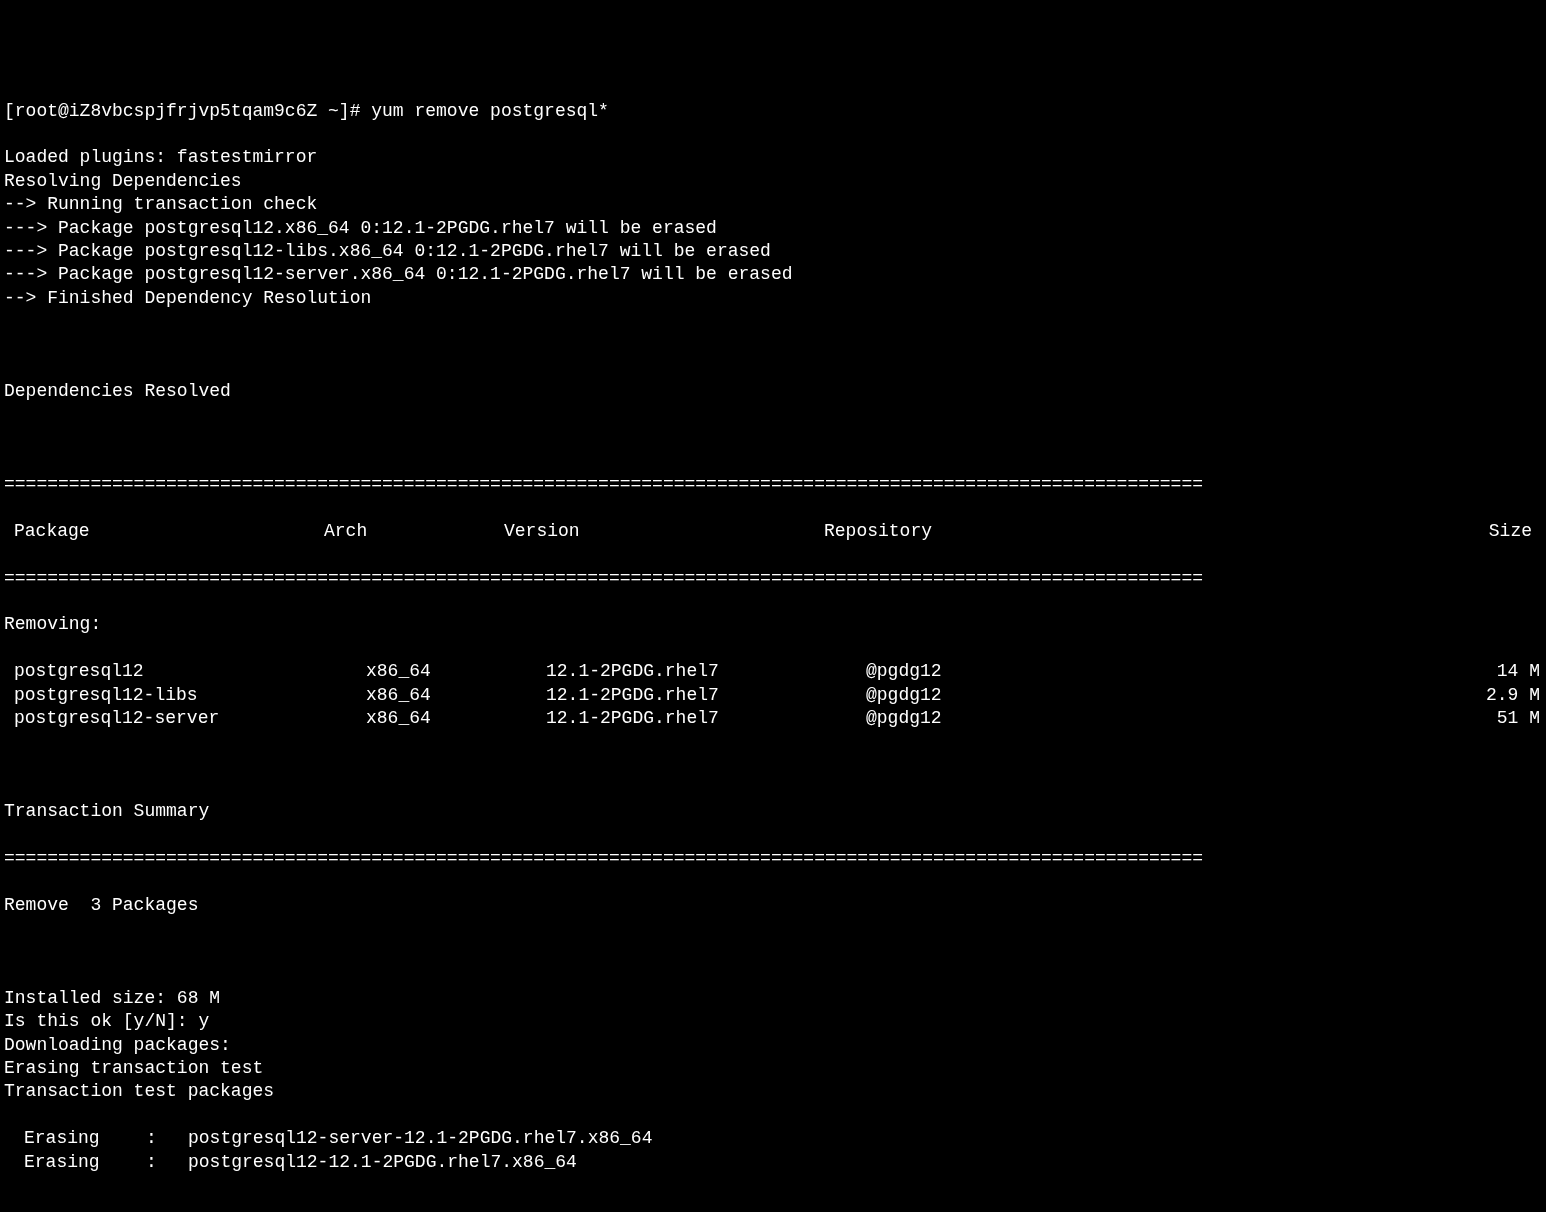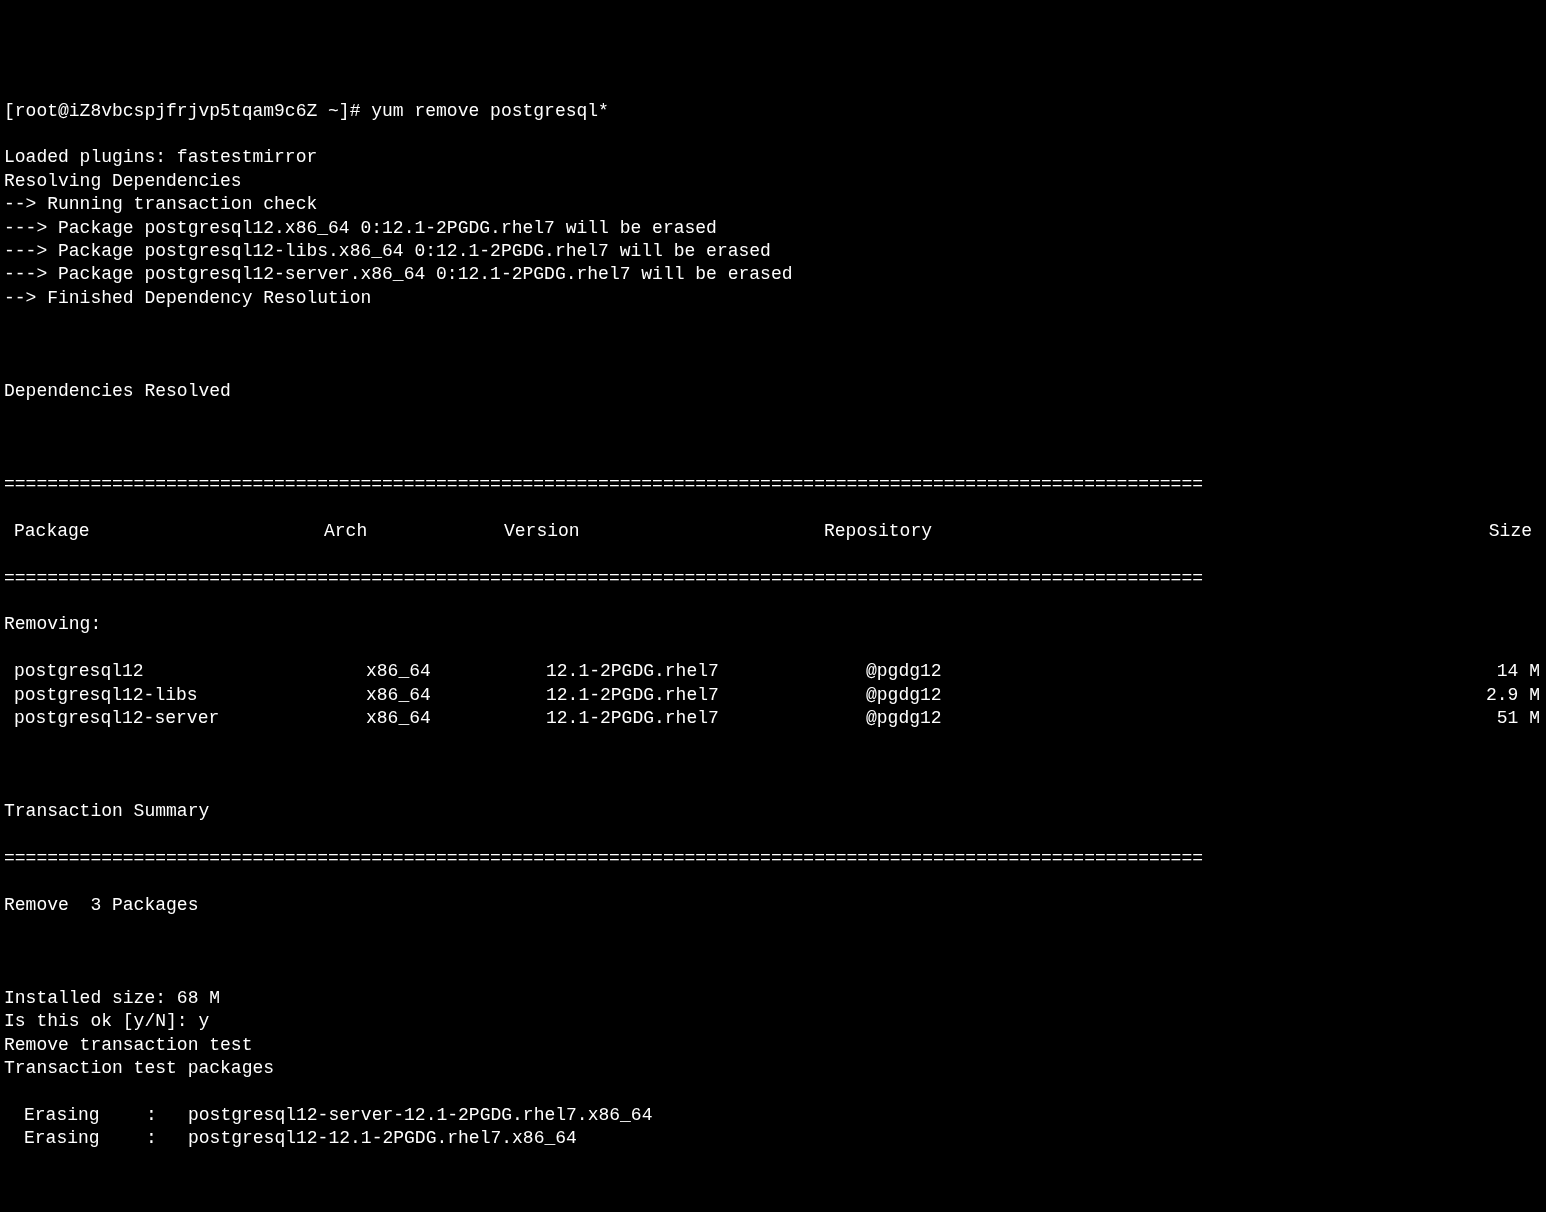--- a/index.html
+++ b/index.html
@@ -53,21 +53,21 @@
   <span class="hdr-size">Size</span>
 </div>
 <div class="divider">===============================================================================================================</div>
 <div class="line">Removing:</div>
 <div id="package-rows"><div class="table-row"><span class="col-package">postgresql12</span><span class="col-arch">x86_64</span><span class="col-version">12.1-2PGDG.rhel7</span><span class="col-repo">@pgdg12</span><span class="col-size">14 M</span></div><div class="table-row"><span class="col-package">postgresql12-libs</span><span class="col-arch">x86_64</span><span class="col-version">12.1-2PGDG.rhel7</span><span class="col-repo">@pgdg12</span><span class="col-size">2.9 M</span></div><div class="table-row"><span class="col-package">postgresql12-server</span><span class="col-arch">x86_64</span><span class="col-version">12.1-2PGDG.rhel7</span><span class="col-repo">@pgdg12</span><span class="col-size">51 M</span></div></div>
 <div class="spacer"></div>
 <div class="line">Transaction Summary</div>
 <div class="divider">===============================================================================================================</div>
 <div class="line">Remove  3 Packages</div>
 <div class="spacer"></div>
-<div id="mid-lines"><div class="line">Installed size: 68 M</div><div class="line">Is this ok [y/N]: y</div><div class="line">Remove transaction test</div><div class="line">Transaction test packages</div></div>
+<div id="mid-lines"><div class="line">Installed size: 68 M</div><div class="line">Is this ok [y/N]: y</div><div class="line">Downloading packages:</div><div class="line">Erasing transaction test</div><div class="line">Transaction test packages</div></div>
 <div id="transaction-rows"><div class="trans-row"><span class="trans-action">Erasing</span><span class="trans-colon">:</span><span class="trans-pkg">postgresql12-server-12.1-2PGDG.rhel7.x86_64</span></div><div class="trans-row"><span class="trans-action">Erasing</span><span class="trans-colon">:</span><span class="trans-pkg">postgresql12-12.1-2PGDG.rhel7.x86_64</span></div></div>
 
 
 
 
 
 
 
 
 

